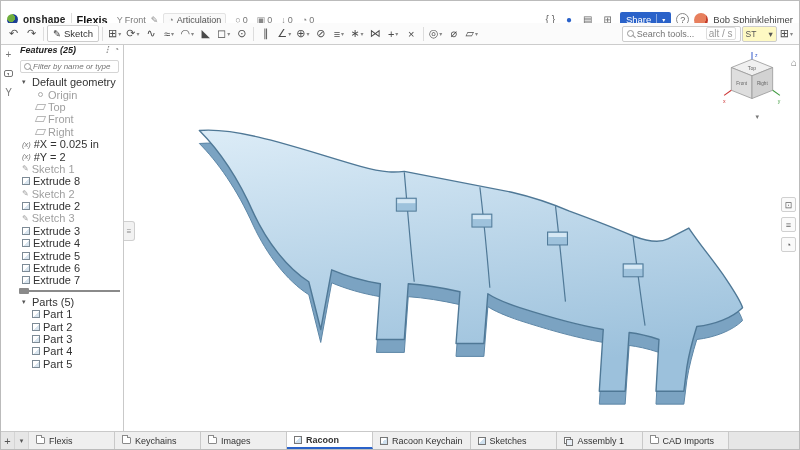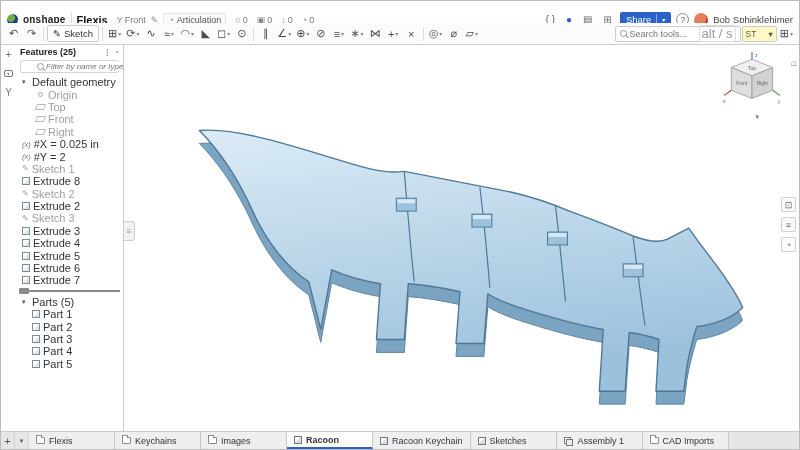--- a/index.html
+++ b/index.html
@@ -37,39 +37,39 @@
   .tbtn { height:18px; min-width:17px; display:flex; align-items:center; justify-content:center;
     color:#4a4a4a; font-size:11px; border-radius:2px; cursor:pointer; padding:0 2px; }
   .tbtn .caret { font-size:6px; color:#888; margin-left:1px; }
   .sketch-btn { display:flex; align-items:center; gap:3px; border:1px solid #ccc; border-radius:2px;
     height:17px; padding:0 5px; background:#fff; font-size:9.5px; color:#333; cursor:pointer; }
   .tsep { width:1px; height:14px; background:#ddd; margin:0 2px; }
   .search-box { display:flex; align-items:center; gap:3px; border:1px solid #ccc; border-radius:2px;
     background:#fff; height:16px; padding:0 4px; margin-left:4px; }
   .search-box input { border:none; outline:none; width:66px; font-size:9px; color:#333;
     font-family:"Liberation Sans", sans-serif; }
-  .kbd { font-size:13px; color:#999; border:1px solid #ddd; border-radius:2px; padding:0 2px; }
+  .kbd { font-size:10px; color:#999; border:1px solid #ddd; border-radius:2px; padding:0 2px; }
   .st-btn { display:flex; align-items:center; border:1px solid #ccc; border-radius:2px; height:16px;
     padding:0 3px; font-size:8.5px; color:#555; background:#fef9c3; gap:12px; cursor:pointer; }
   
   .rail { position:absolute; left:0; top:44px; width:15px; bottom:18px; background:#fff; display:flex;
     flex-direction:column; align-items:center; padding-top:4px; gap:10px; }
   .rail-ic { color:#777; font-size:10px; cursor:pointer; }
   .bubble { width:9px; height:7px; border:1px solid #777; border-radius:2px; position:relative; }
   .bubble::after { content:""; position:absolute; left:2px; bottom:-3px; border:3px solid transparent;
     border-top-color:#777; border-right-width:0; border-left-width:2px; }
   
   .features { position:absolute; left:15px; top:44px; width:108px; bottom:18px; background:#fff;
     border-right:1px solid #c9c9c9; overflow:hidden; }
-  .fhead { display:flex; align-items:center; height:14px; padding:0 4px; font-weight:bold;
-    font-size:9px; color:#222; }
+  .fhead { display:flex; align-items:flex-start; height:14px; padding:0 4px; font-weight:bold;
+    font-size:9px; color:#222;font-style:italic; }
   .fhead .spacer { flex:1; }
   .fhead .hic { color:#888; font-size:8px; margin-left:3px; cursor:pointer; }
   .filter { display:flex; align-items:center; margin:1px 4px 3px 4px; border:1px solid #d5d5d5;
-    border-radius:2px; height:13px; padding:0 16px; gap:2px; background:#fff; }
+    border-radius:2px; height:13px; padding:0 3px; gap:2px; background:#fff; }
   .filter input { border:none; outline:none; width:84px; font-size:8px; font-style:italic;
     color:#666; font-family:"Liberation Sans", sans-serif; }
   .fr { display:flex; align-items:center; height:12.4px; gap:3px; padding-left:6px; cursor:default; }
   .flbl { white-space:nowrap; overflow:hidden; font-size:11px; color:#333; }
   .fr.muted .flbl { color:#9f9f9f; }
   .chev { font-size:7px; color:#555; width:7px; }
   .fi { display:inline-block; flex:0 0 auto; }
   .fi-plane { width:9px; height:6px; border:1px solid #b9b9b9; transform:skewX(-22deg); background:#fff; }
   .fi-origin { width:5px; height:5px; border:1px solid #aaa; border-radius:50%; background:#fff; margin:0 2px; }
   .fi-cube { width:8px; height:8px; border:1px solid #7d8b96;

